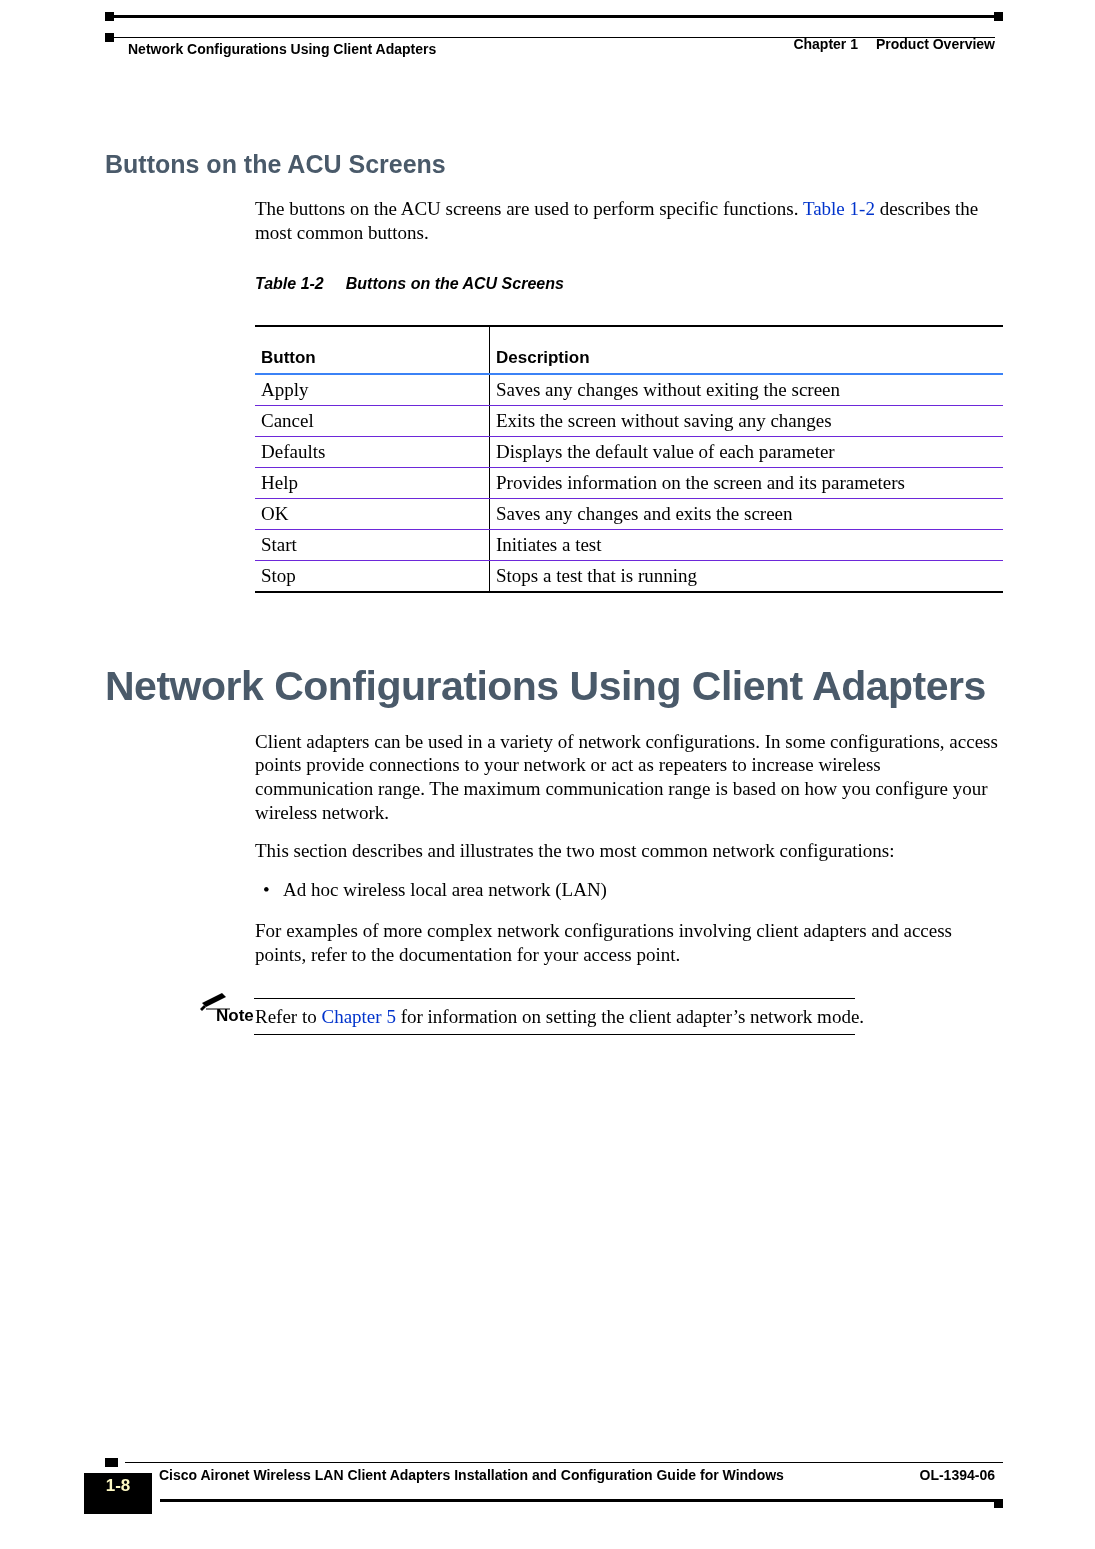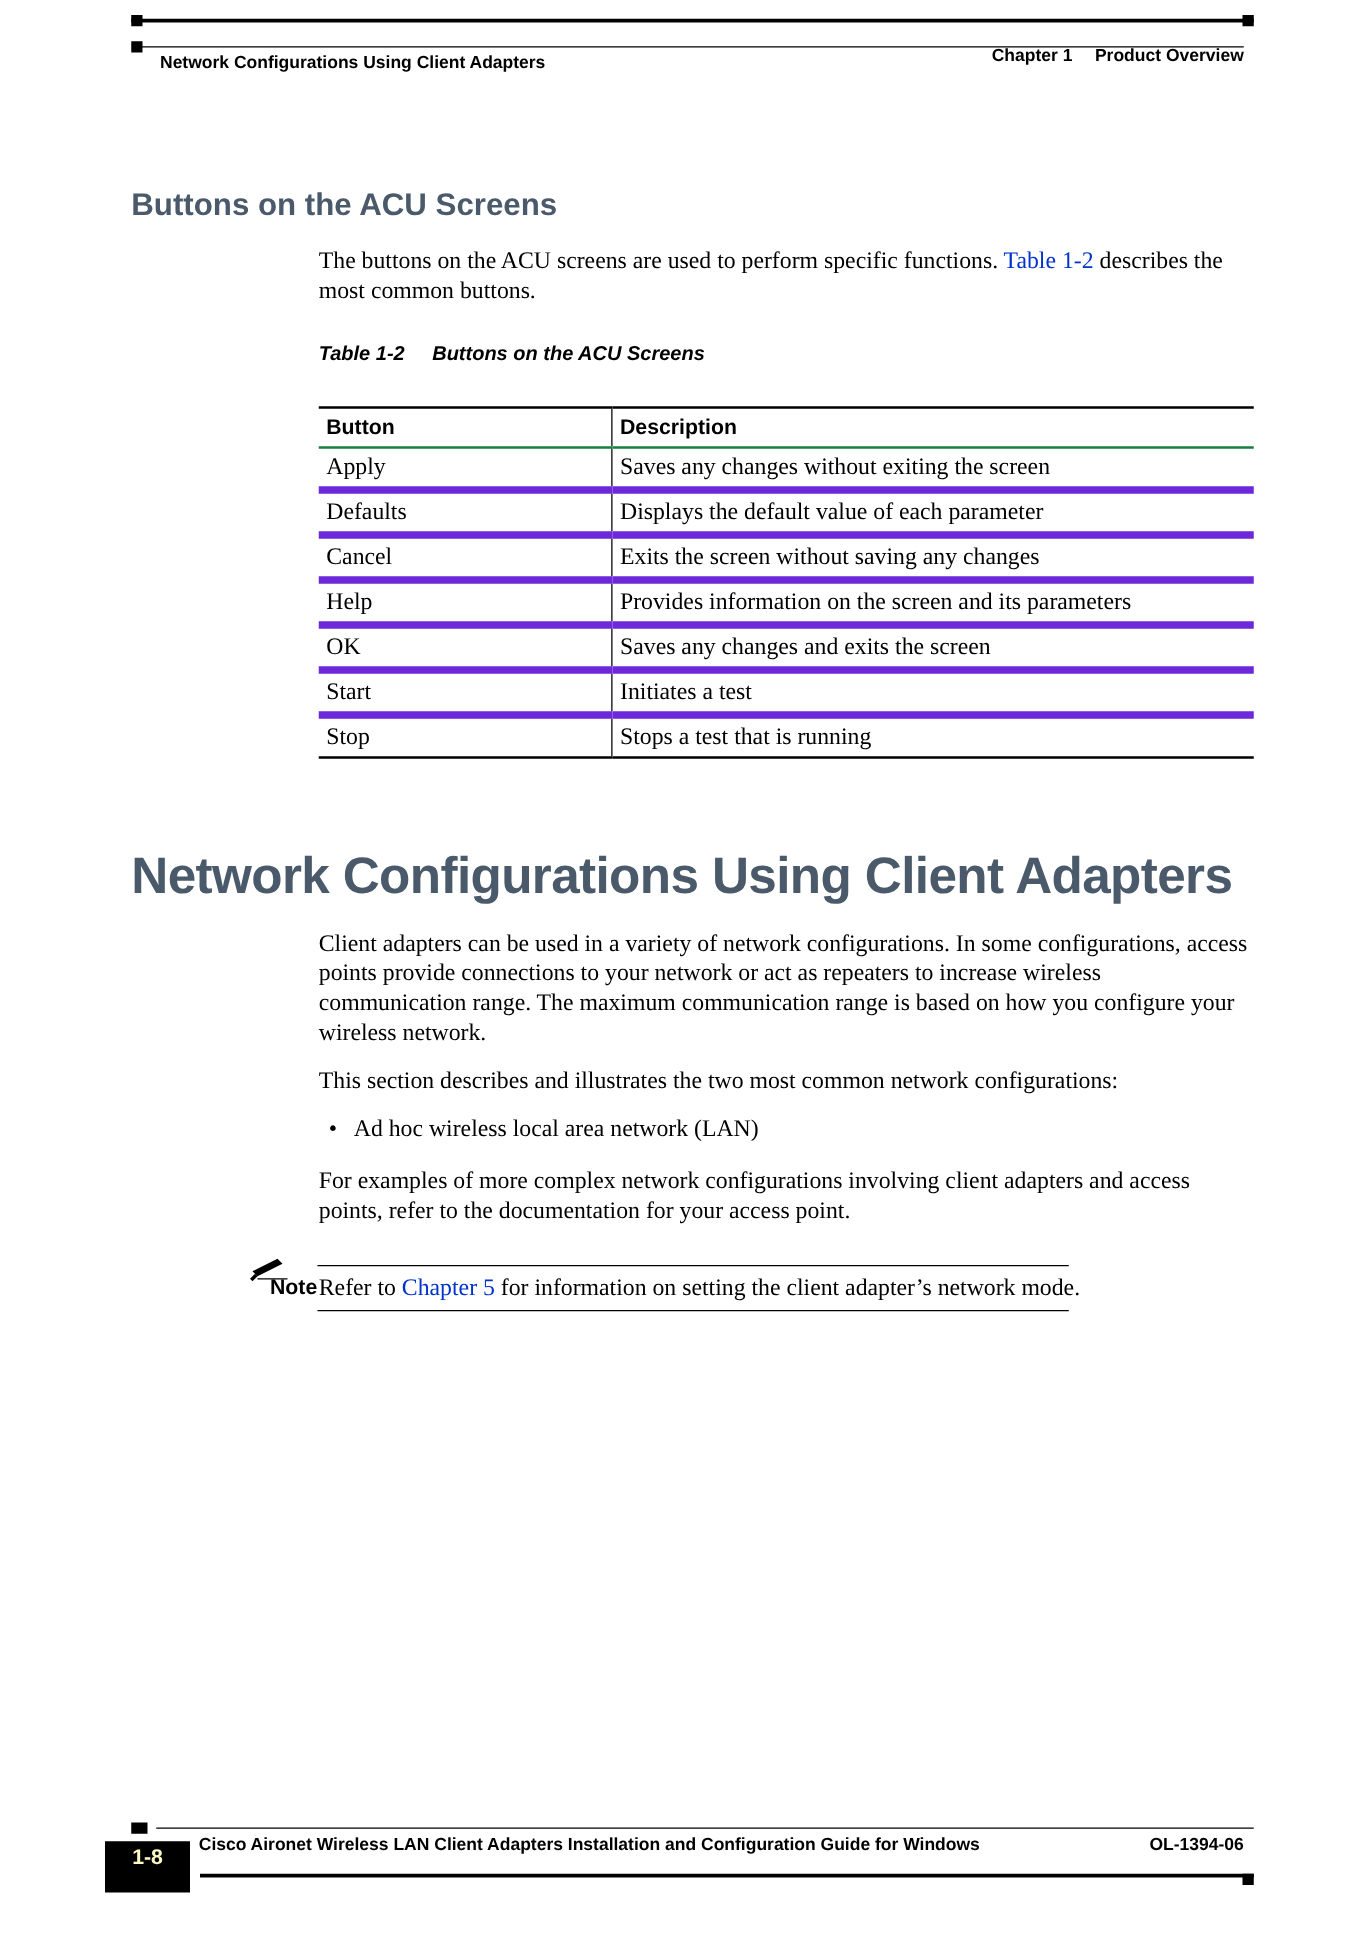--- a/index.html
+++ b/index.html
@@ -113,25 +113,25 @@
     border-collapse: collapse;
     width: 748px;
     font-size: 19px;
   }
   table.data th {
     text-align: left;
     font-family: Arial, Helvetica, sans-serif;
     font-weight: bold;
     font-size: 17px;
     border-top: 2px solid #000;
-    border-bottom: 2px solid #15803d;
-    padding: 5px 8px 5px 6px;
+    border-bottom: 2px solid #3b82f6;
+    padding: 21px 8px 5px 6px;
   }
   table.data td {
-    border-bottom: 6px solid #6d28d9;
+    border-bottom: 1px solid #6d28d9;
     padding: 4px 8px 4px 6px;
     vertical-align: top;
   }
   table.data th:first-child, table.data td:first-child {
     width: 220px;
     border-right: 1px solid #000;
   }
   table.data tr:last-child td { border-bottom: 2px solid #000; }
 
   .h1 {
@@ -303,26 +303,26 @@
           <th>Button</th>
           <th>Description</th>
         </tr>
       </thead>
       <tbody>
         <tr>
             <td>Apply</td>
             <td>Saves any changes without exiting the screen</td>
           </tr>
         <tr>
+            <td>Cancel</td>
+            <td>Exits the screen without saving any changes</td>
+          </tr>
+        <tr>
             <td>Defaults</td>
             <td>Displays the default value of each parameter</td>
-          </tr>
-        <tr>
-            <td>Cancel</td>
-            <td>Exits the screen without saving any changes</td>
           </tr>
         <tr>
             <td>Help</td>
             <td>Provides information on the screen and its parameters</td>
           </tr>
         <tr>
             <td>OK</td>
             <td>Saves any changes and exits the screen</td>
           </tr>
         <tr>

